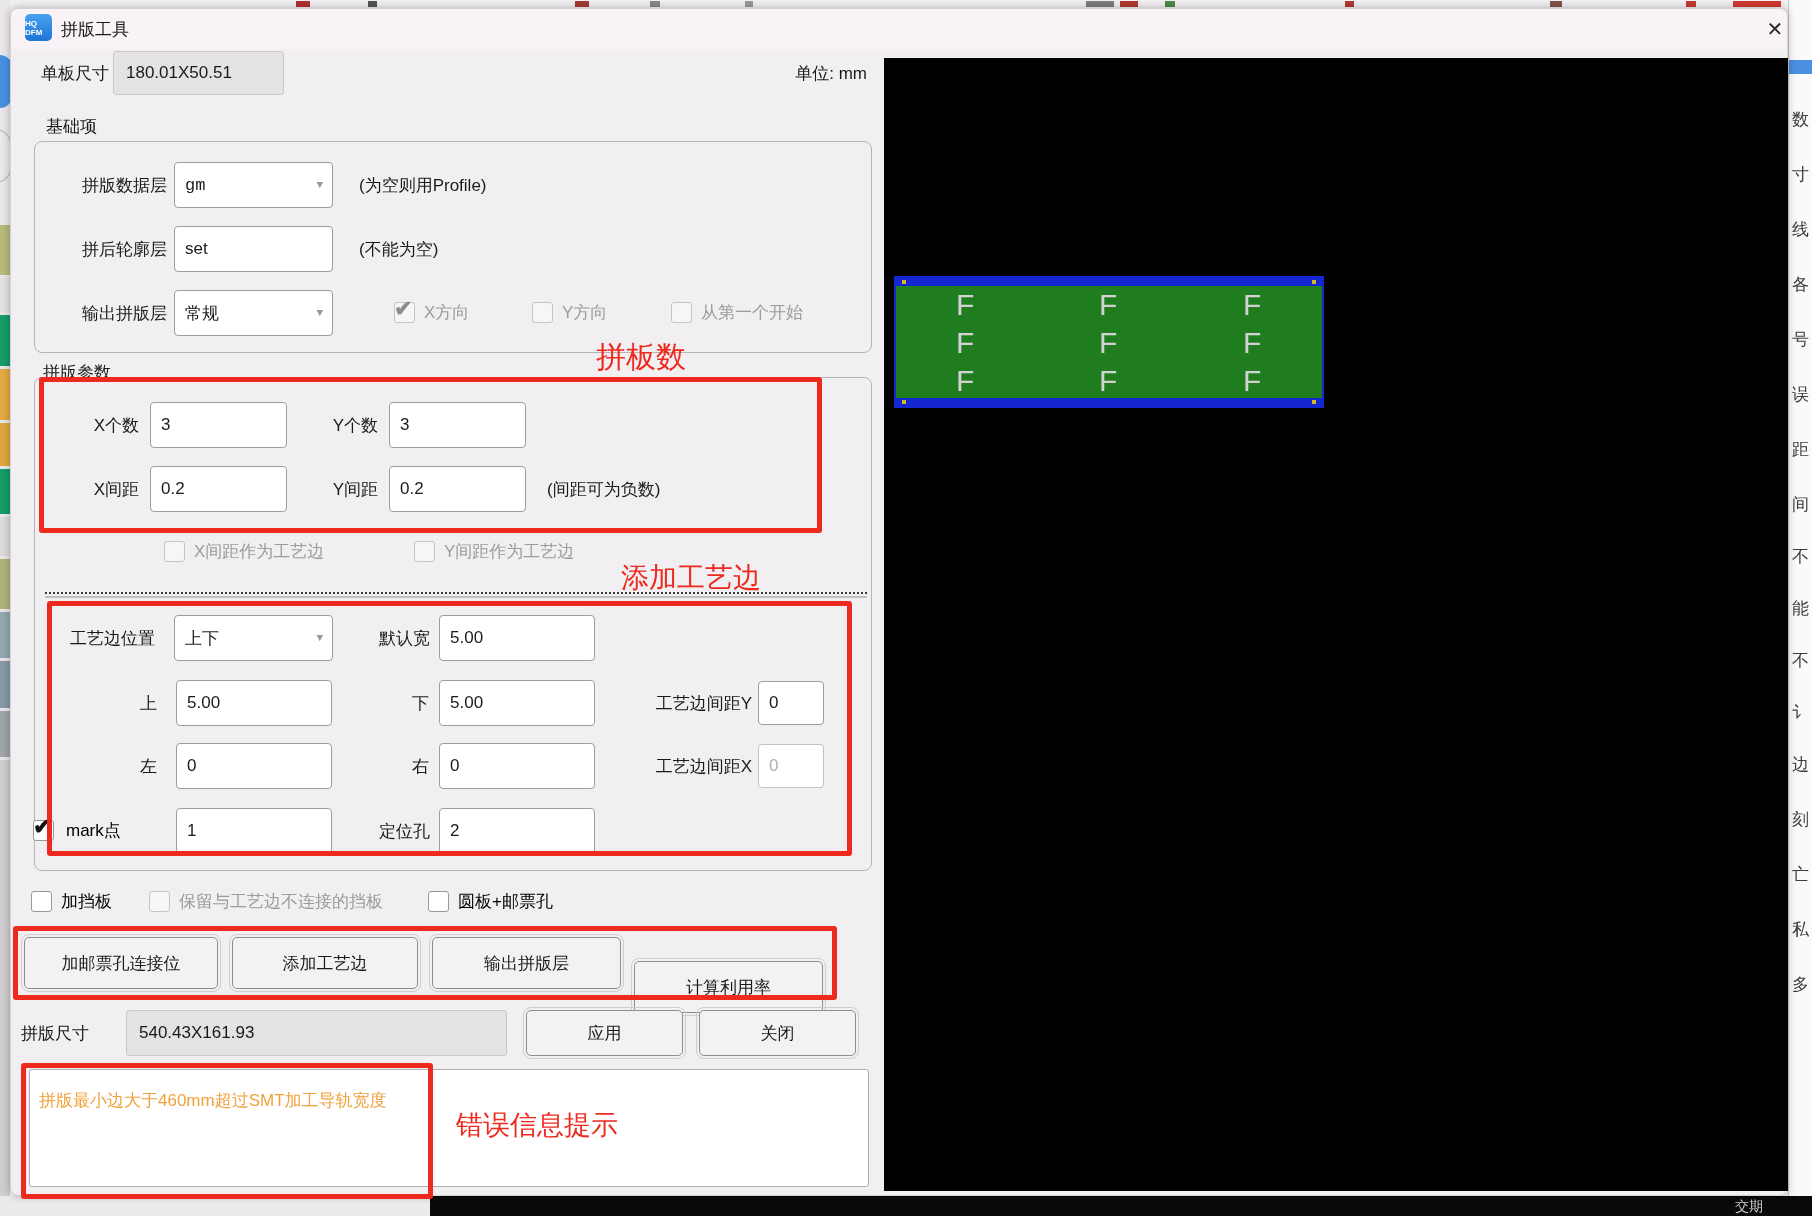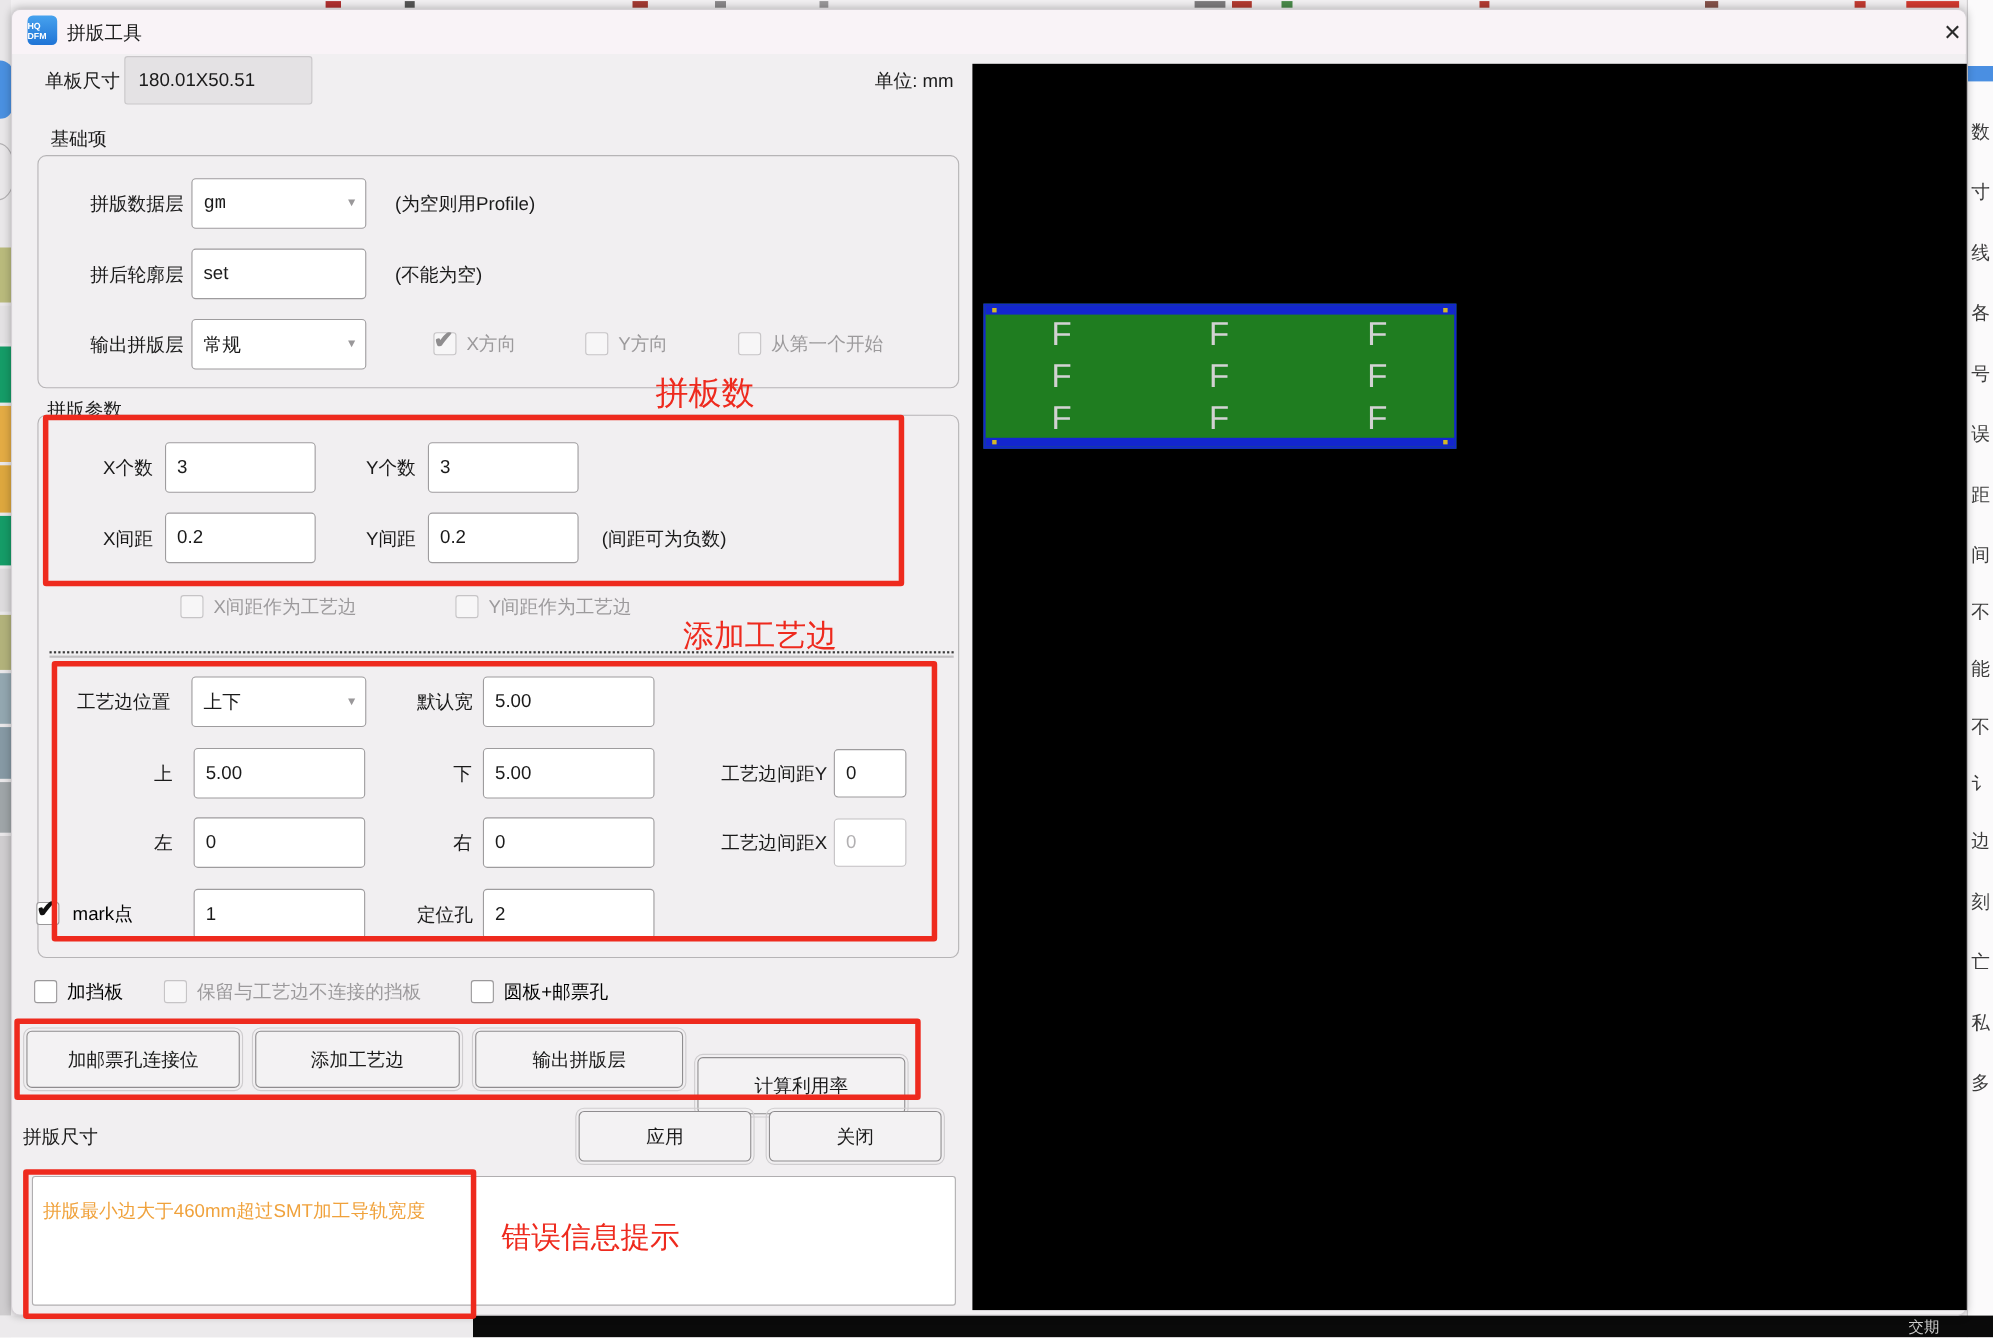--- a/index.html
+++ b/index.html
@@ -244,20 +244,23 @@
     <div class="cb" style="left:417px;top:882px;"></div>
     <div class="cblabel" style="left:447px;top:882px;height:21px;">圆板+邮票孔</div>
 
     <div class="ann" style="left:2px;top:917px;width:824px;height:74px;"></div>
     <div class="btn" style="left:13px;top:928px;width:194px;height:52px;">加邮票孔连接位</div>
     <div class="btn" style="left:221px;top:928px;width:186px;height:52px;">添加工艺边</div>
     <div class="btn" style="left:421px;top:928px;width:189px;height:52px;">输出拼版层</div>
     <div class="btn" style="left:623px;top:952px;width:189px;height:52px;">计算利用率</div>
 
     <div class="lbl lbl-l" style="left:10px;top:1001px;width:90px;height:46px;">拼版尺寸</div>
+    <div class="ro" style="left:115px;top:1001px;width:381px;height:46px;">
+      <span>540.43X161.93</span>
+    </div>
     <div class="btn" style="left:515px;top:1001px;width:157px;height:46px;">应用</div>
     <div class="btn" style="left:688px;top:1001px;width:157px;height:46px;">关闭</div>
 
     <div class="errpanel" style="left:18px;top:1060px;width:840px;height:118px;"></div>
     <div class="ann" style="left:10px;top:1054px;width:412px;height:136px;"></div>
     <div class="errtext" style="left:28px;top:1080px;text-align:right;">拼版最小边大于460mm超过SMT加工导轨宽度</div>
     <div class="ann-text" style="left:445px;top:1098px;font-size:27px;">错误信息提示</div>
 
     <div class="canvas" style="left:873px;top:49px;width:904px;height:1133px;">
       <div class="board" style="left:10px;top:218px;width:430px;height:132px;">

